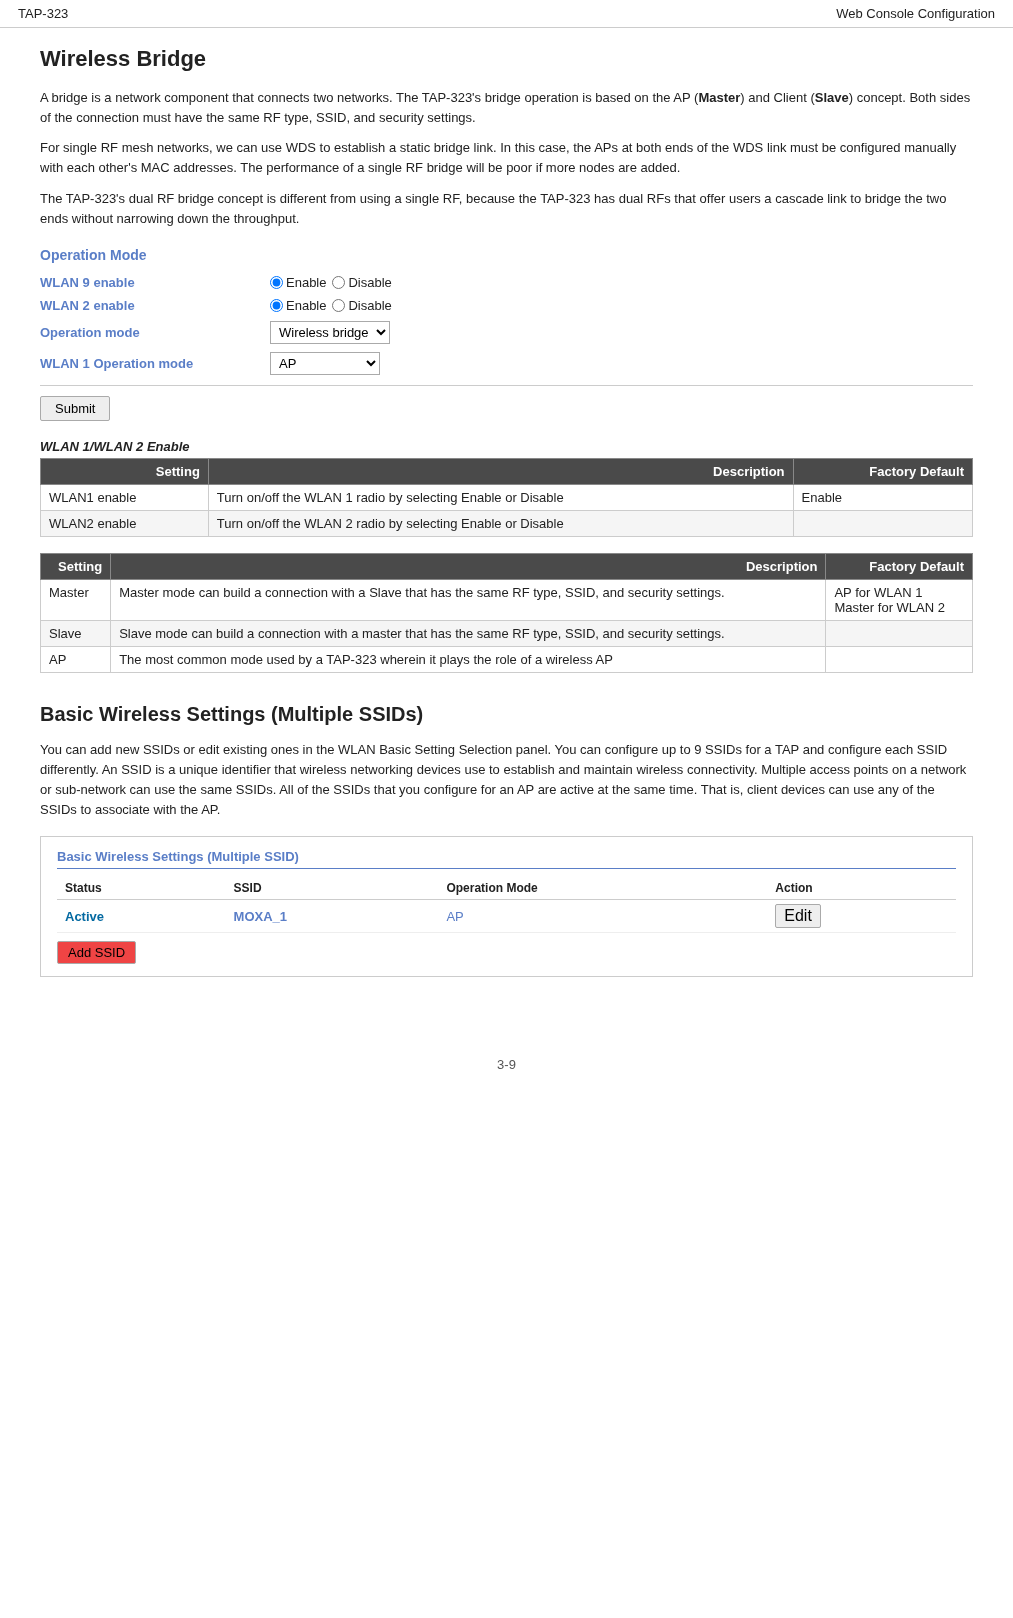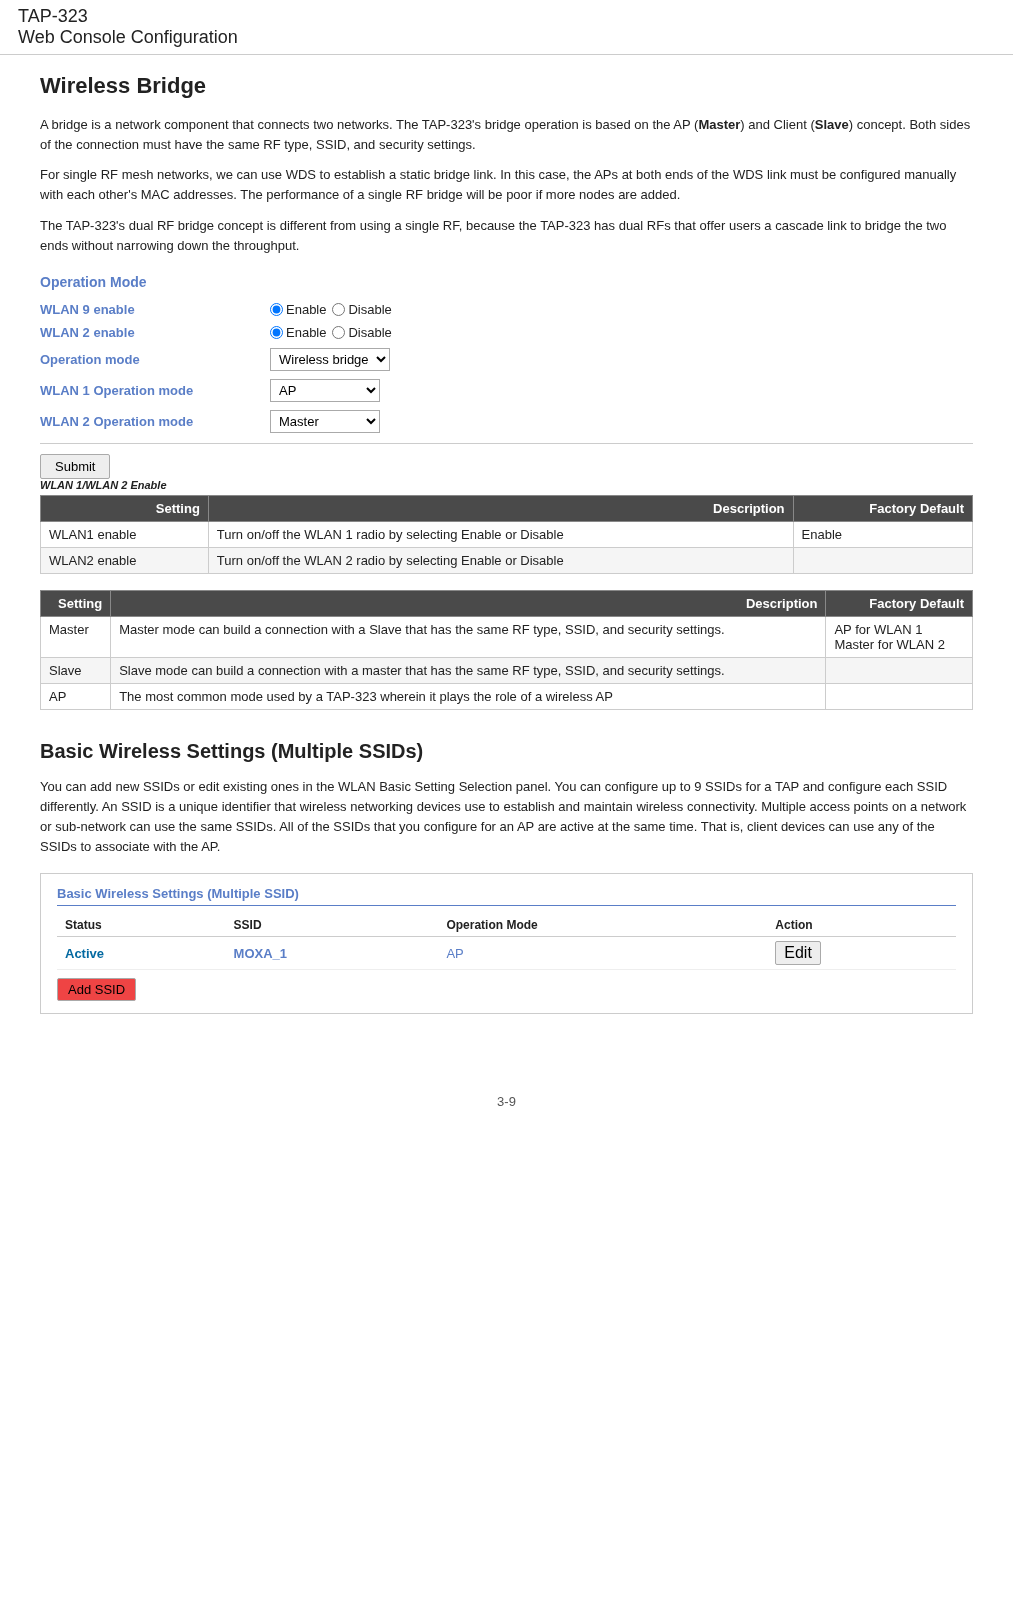--- a/index.html
+++ b/index.html
@@ -8,22 +8,21 @@
       font-size: 13px;
       color: #222;
       background: #fff;
       width: 1013px;
     }
     .page-header {
       display: flex;
       justify-content: space-between;
       padding: 6px 18px 6px 18px;
       border-bottom: 1px solid #ccc;
-      font-size: 18px;
-      flex-direction: column;
+      font-size: 13px;
     }
     .content {
       padding: 18px 40px 40px 40px;
     }
     h1.page-title {
       font-size: 22px;
       font-weight: bold;
       margin-bottom: 16px;
     }
     p.para {
@@ -89,21 +88,22 @@
       padding: 4px 14px;
       font-size: 13px;
       border: 1px solid #aaa;
       background: #eee;
       cursor: pointer;
       border-radius: 2px;
     }
     .table-section-title {
       font-style: italic;
       font-weight: bold;
-      font-size: 11px;
+      font-size: 13px;
+      margin-top: 18px;
       margin-bottom: 4px;
     }
     table.data-table {
       width: 100%;
       border-collapse: collapse;
       margin-bottom: 16px;
       font-size: 13px;
     }
     table.data-table th {
       background: #4a4a4a;
@@ -251,30 +251,20 @@
         <div class="form-label">WLAN 1 Operation mode</div>
         <div class="form-control">
           <select>
             <option>AP</option>
             <option>Master</option>
             <option>Slave</option>
           </select>
         </div>
       </div>
 
-      <div class="form-row">
-        <div class="form-label">WLAN 2 Operation mode</div>
-        <div class="form-control">
-          <select>
-            <option>Master</option>
-            <option>AP</option>
-            <option>Slave</option>
-          </select>
-        </div>
-      </div>
 
     </div>
 
     <hr class="divider">
     <button class="submit-btn">Submit</button>
   </div>
 
   <div class="table-section-title">WLAN 1/WLAN 2 Enable</div>
   <table class="data-table">
     <thead>

